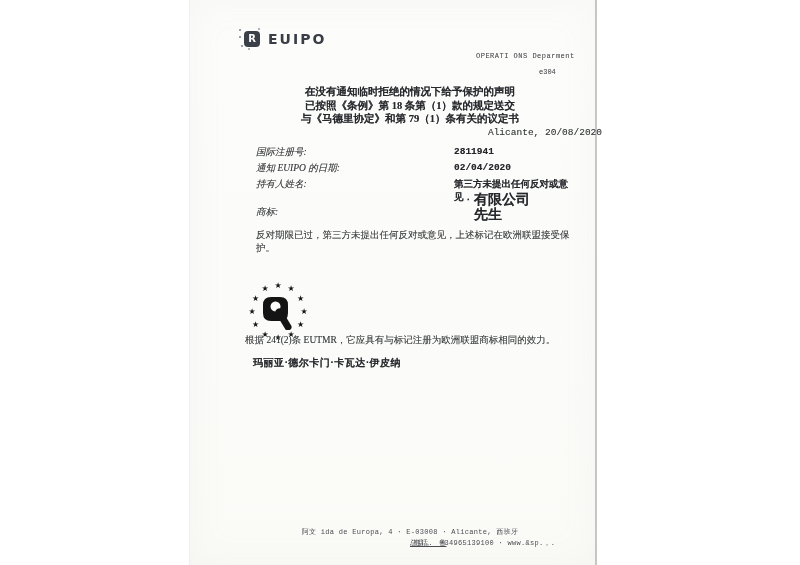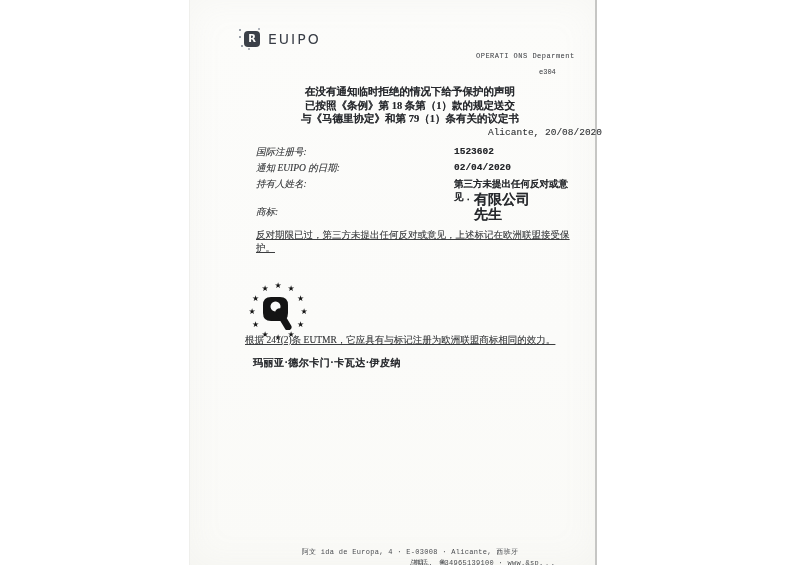--- a/index.html
+++ b/index.html
@@ -41,56 +41,56 @@
   }
   .r-chip::before { 
     content: "";
     position: absolute; left: -5px; top: -2px;
     width: 2px; height: 2px; background: #9aa0a8;
     box-shadow: 0 7px 0 #9aa0a8, 2px 16px 0 #9aa0a8, 9px 19px 0 #b0b4ba, 19px -1px 0 #b0b4ba;
   }
   .brand-text {
     left: 24px; top: 3px;
     font-family: "DejaVu Sans", sans-serif;
-    font-weight: normal; font-size: 14px;
+    font-weight: bold; font-size: 14px;
     letter-spacing: 2px; color: #383d46; text-align: center;
   }
 
   
   .dept  { left: 286px; top: 52px; font-size: 7px; color: #5a5c60; letter-spacing: 0.5px; }
   .dcode { left: 349px; top: 68px; font-size: 7px; color: #5a5c60; }
 
   
   .title-block { left: 28px; top: 85px; width: 384px; text-align: center; }
   .title-block div { position: static; font-size: 10.5px; font-weight: bold; line-height: 13.5px; }
   .place-date { left: 28px; top: 127px; width: 384px; text-align: right; font-size: 9.5px; }
 
   
   .flabel { left: 66px; font-size: 9.5px; font-style: italic; }
   .fvalue { left: 264px; font-size: 9.5px; }
   .fvalue2 { left: 284px; font-size: 14px; }
 
   
-  .para { font-size: 9.5px; line-height: 13px; width: 330px; text-decoration: underline; }
+  .para { font-size: 9.5px; line-height: 13px; width: 330px; }
 
   
   .seal { left: 58px; top: 284px; width: 60px; height: 58px; }
   .seal .star {
     position: absolute;
     font-size: 8px; line-height: 8px;
     color: #141414;
     transform: translate(-50%, -50%);
   }
   .seal svg { left: 15px; top: 12px; }
 
   
   .signature { left: 63px; top: 356px; font-size: 10px; letter-spacing: 0.5px; }
 
   
-  .footer { left: 28px; top: 527px; width: 384px; text-align: center; margin-top: 20px; }
+  .footer { left: 28px; top: 527px; width: 384px; text-align: center; }
   .footer div { position: static; font-size: 7px; line-height: 11px; color: #4a4c50; letter-spacing: 0.3px; }
   .footer .lnk { text-decoration: underline; }
 </style>
 </head>
 <body>
 
 <div id="stage">
   <div class="sheet">
 
     <div class="brand">
@@ -102,21 +102,21 @@
     <div class="dcode mono ink">e304</div>
 
     <div class="title-block bold">
       <div>在没有通知临时拒绝的情况下给予保护的声明</div>
       <div>已按照《条例》第 18 条第（1）款的规定送交</div>
       <div>与《马德里协定》和第 79（1）条有关的议定书</div>
     </div>
     <div class="place-date mono ink">Alicante, 20/08/2020</div>
 
     <div class="flabel ink" style="top:146px">国际注册号:</div>
-    <div class="fvalue mono bold" style="top:146px">1523602</div>
+    <div class="fvalue mono bold" style="top:146px">2811941</div>
 
     <div class="flabel ink" style="top:162px">通知 EUIPO 的日期:</div>
     <div class="fvalue mono bold" style="top:162px">02/04/2020</div>
 
     <div class="flabel ink" style="top:178px">持有人姓名:</div>
     <div class="fvalue bold" style="top:178px">第三方未提出任何反对或意见．．</div>
     <div class="fvalue2 bold" style="top:191px">有限公司</div>
 
     <div class="flabel ink" style="top:206px">商标:</div>
     <div class="fvalue2 bold" style="top:206px">先生</div>

